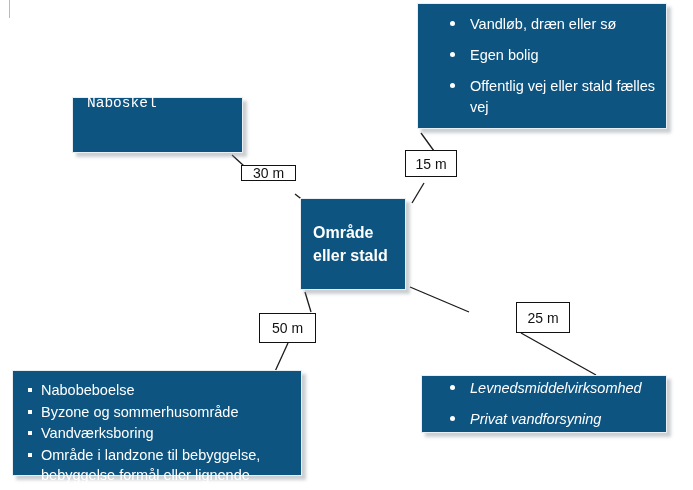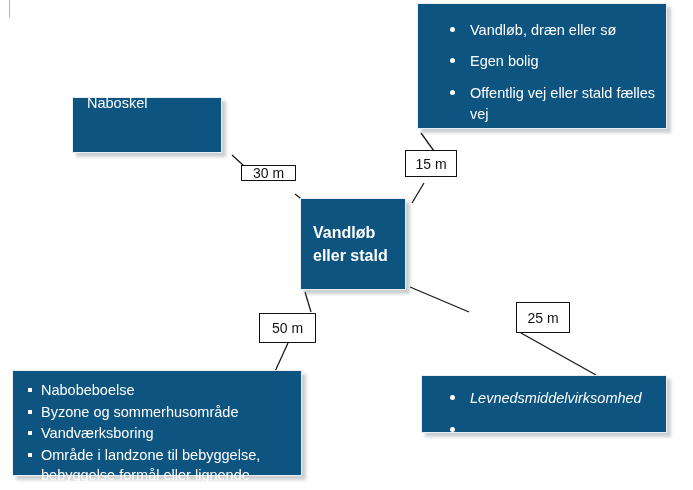--- a/index.html
+++ b/index.html
@@ -87,34 +87,34 @@
     position: absolute;
     left: 1px;
     top: 8px;
     width: 4px;
     height: 4px;
     background: #ffffff;
   }
 
   
   #node-naboskel {
-    left: 72px; top: 97px; width: 150px; height: 56px;
+    left: 72px; top: 97px; width: 171px; height: 56px; font-family: Liberation Mono, monospace;
   }
   #node-naboskel .label {
     padding-left: 14px;
     font-size: 14.5px;
     align-self: flex-start;
     margin-top: -16px;
   }
   #node-naboskel .node-inner { justify-content: flex-start; padding-top: 13px; }
 
   #node-vandlob {
     left: 417px; top: 3px; width: 250px; height: 126px;
   }
-  #node-vandlob .node-inner { padding: 23px 10px 10px 26px; justify-content: center; }
+  #node-vandlob .node-inner { padding: 23px 10px 10px 26px; justify-content: flex-end; }
 
   #node-center {
     left: 300px; top: 198px; width: 106px; height: 92px;
   }
   #node-center .node-inner {
     justify-content: center;
     padding-left: 12px;
   }
   #node-center .title {
     font-size: 16px;
@@ -196,21 +196,21 @@
         <li>
           <span class="bullet"></span>
           <span>Offentlig vej eller stald fælles vej</span>
         </li>
       </ul>
     </div>
   </div>
 
   <div class="node" id="node-center">
     <div class="node-inner">
-      <div class="title">Vandløb</div>
+      <div class="title">Område</div>
       <div class="title">eller stald</div>
     </div>
   </div>
 
   <div class="node" id="node-nabo-list">
     <div class="node-inner">
       <ul class="bullets-tight">
         <li>
           <span class="bullet"></span>
           <span>Nabobeboelse</span>
@@ -233,20 +233,21 @@
 
   <div class="node" id="node-levneds">
     <div class="node-inner">
       <ul class="bullets-round">
         <li>
           <span class="bullet"></span>
           <span>Levnedsmiddelvirksomhed</span>
         </li>
         <li>
           <span class="bullet"></span>
+          <span>Privat vandforsyning</span>
         </li>
       </ul>
     </div>
   </div>
 
   <div class="dist-label" id="dist-30">30 m</div>
   <div class="dist-label" id="dist-15">15 m</div>
   <div class="dist-label" id="dist-50">50 m</div>
   <div class="dist-label" id="dist-25">25 m</div>
 

